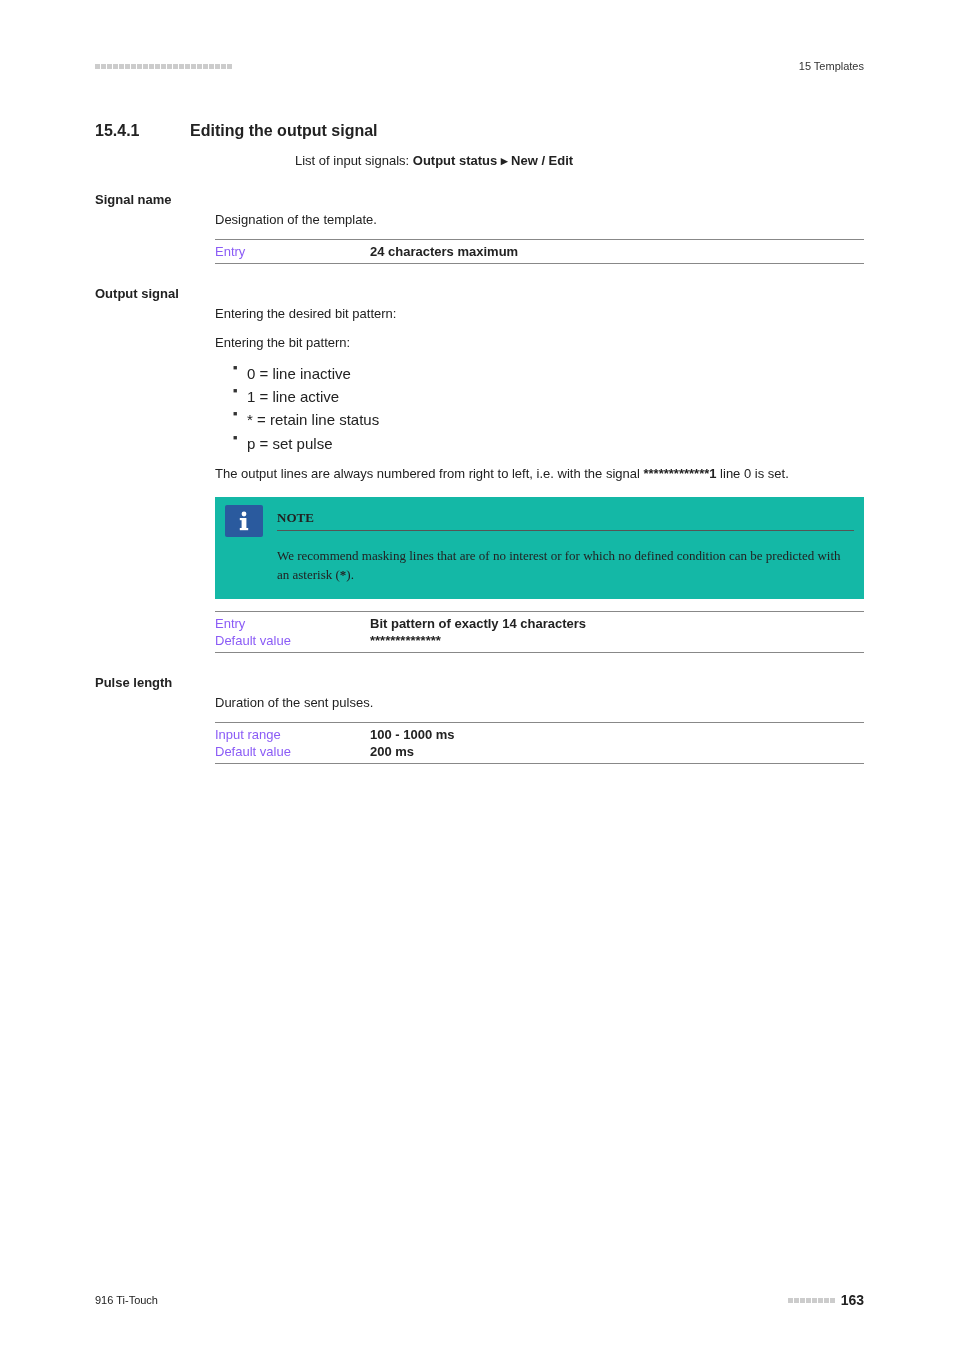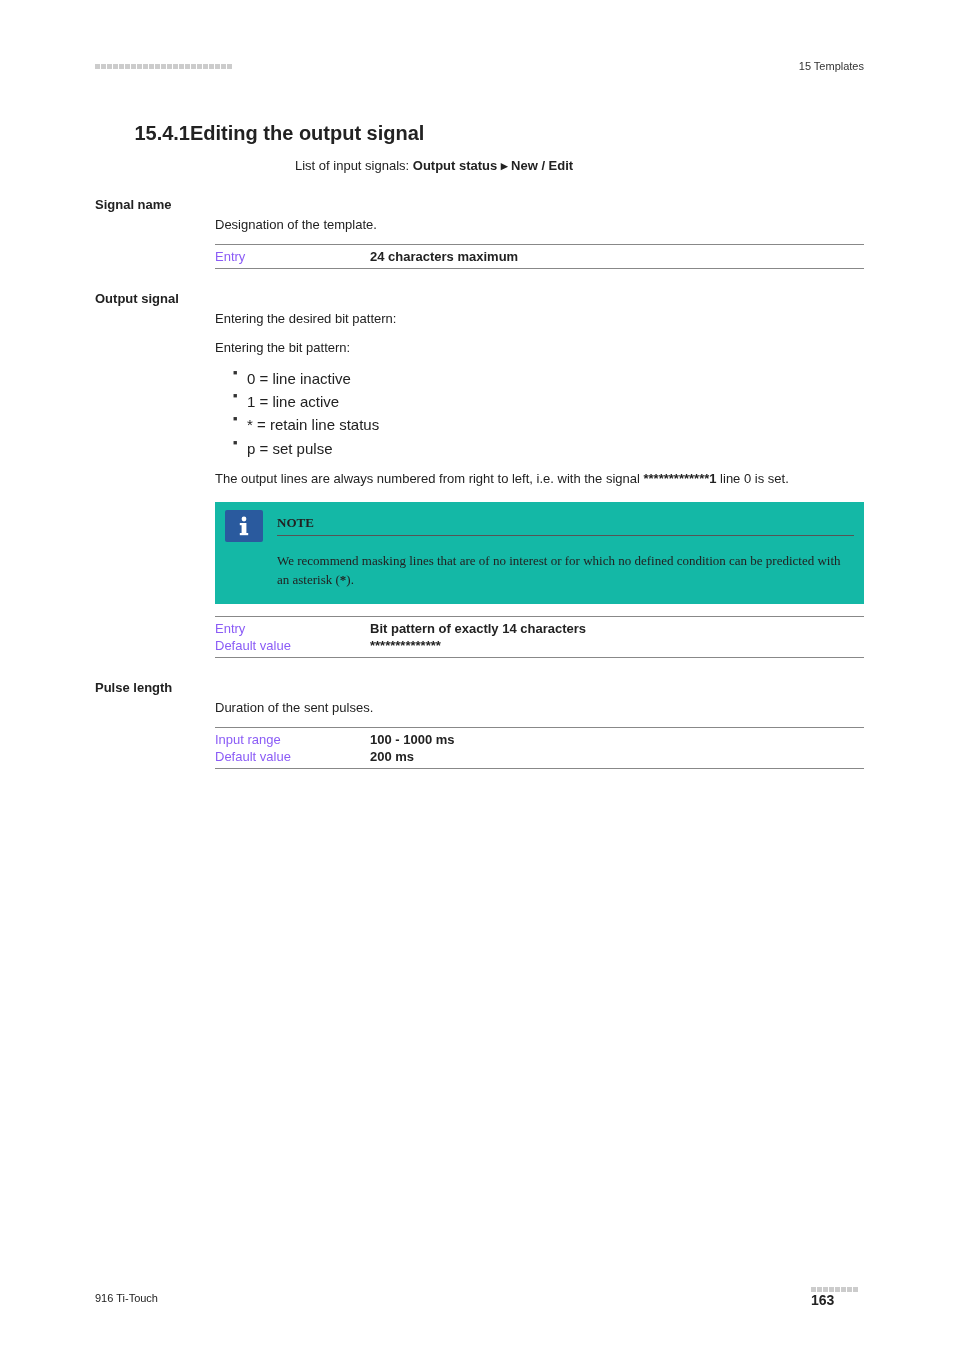--- a/index.html
+++ b/index.html
@@ -10,21 +10,21 @@
     background: #fff;
     width: 954px;
     height: 1350px;
     position: relative;
     padding: 60px 90px 40px 95px;
   }
   .header-row { display: flex; justify-content: space-between; align-items: center; margin-bottom: 50px; }
   .header-squares { display: flex; gap: 1px; }
   .header-squares span { width: 5px; height: 5px; background: #ccc; display: inline-block; }
   .header-label { font-size: 11px; color: #333; }
-  .section-heading { display: flex; align-items: baseline; margin-bottom: 12px; font-size: 20px; font-weight: bold; text-align: right; }
+  .section-heading { display: flex; align-items: baseline; margin-bottom: 12px; font-size: 16px; font-weight: bold; }
   .section-number { width: 95px; flex-shrink: 0; padding-left: 0; }
   .section-title { }
   .content-area { margin-left: 200px; }
   .content-line { margin-bottom: 10px; line-height: 1.4; }
   .left-label { font-weight: bold; margin-top: 22px; margin-bottom: 4px; font-size: 13px; }
   .row-two-col { margin-left: 120px; }
   hr.thin { border: none; border-top: 1px solid #888; margin: 4px 0; }
   .entry-row { display: flex; margin: 2px 0; }
   .entry-key { width: 155px; flex-shrink: 0; color: #8b5cf6; }
   .entry-val { font-weight: bold; }
@@ -34,21 +34,21 @@
   .note-box { margin: 14px 0 12px 0; padding: 8px 10px 14px 10px; background: #14b8a6; font-family: Liberation Serif, serif; }
   .note-head { display: flex; align-items: center; margin-bottom: 4px;}
   .note-icon { width: 38px; height: 32px; background: #2a5a9e; color: #fff; display: flex; align-items: center; justify-content: center; font-weight: bold; font-size: 20px; font-family: Georgia, serif; border-radius: 2px; margin-right: 14px; flex-shrink:0;}
   .note-label-wrap { flex: 1; }
   .note-label { font-weight: bold; font-size: 13px; }
   .note-hr { border: none; border-top: 1px solid #555; margin-top: 4px; }
   .note-text { margin-top: 10px; line-height: 1.45; padding-left: 52px; }
   .footer { position: absolute; bottom: 42px; left: 95px; right: 90px; display: flex; justify-content: space-between; align-items: center; font-size: 11px; }
   .footer-squares { display: flex; gap: 1px; margin-right: 6px;}
   .footer-squares span { width: 5px; height: 5px; background: #ccc; display: inline-block; }
-  .footer-right { display: flex; align-items: flex-start; flex-direction: column; }
+  .footer-right { display: flex; align-items: center; }
   .footer-page { font-weight: bold; font-size: 14px; }
   b, strong { font-weight: bold; }
 </style>
 </head>
 <body>
 
 <div class="header-row">
   <div class="header-squares">
     <span></span>
       <span></span>

